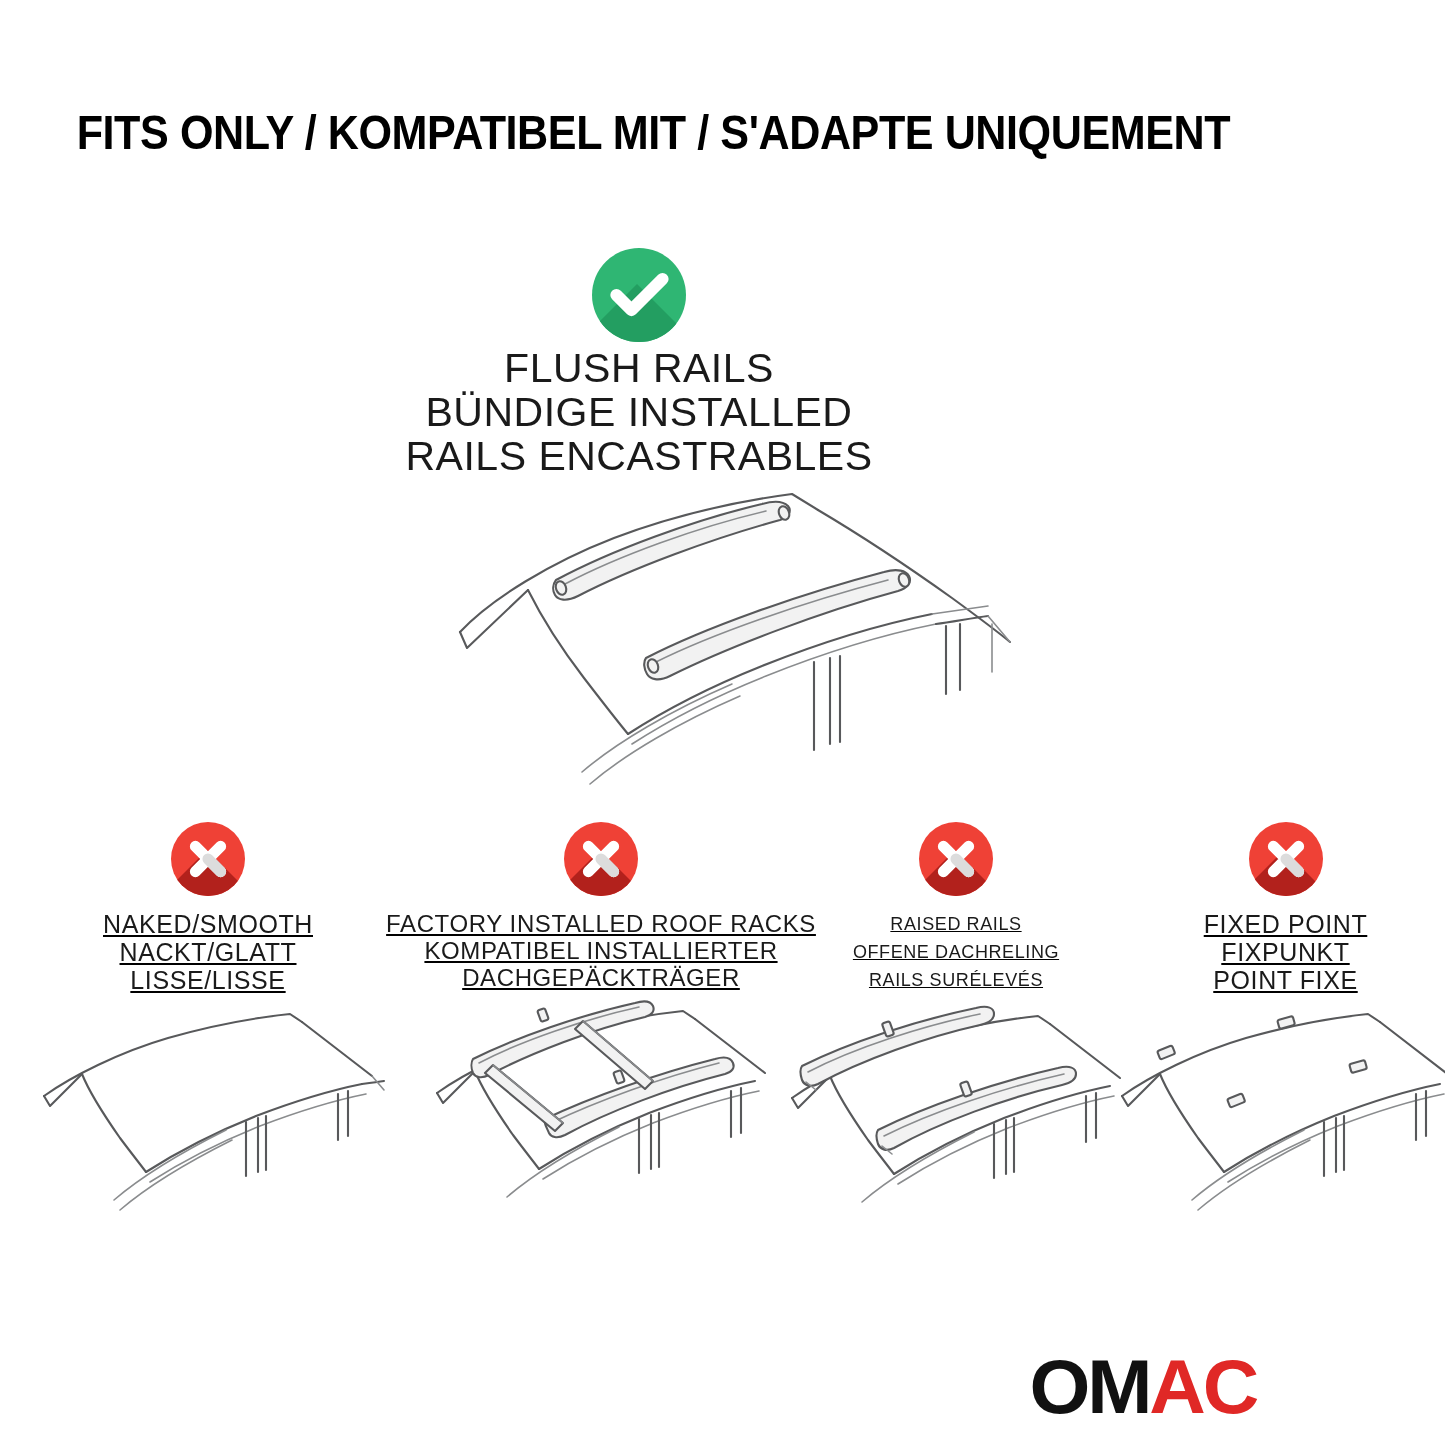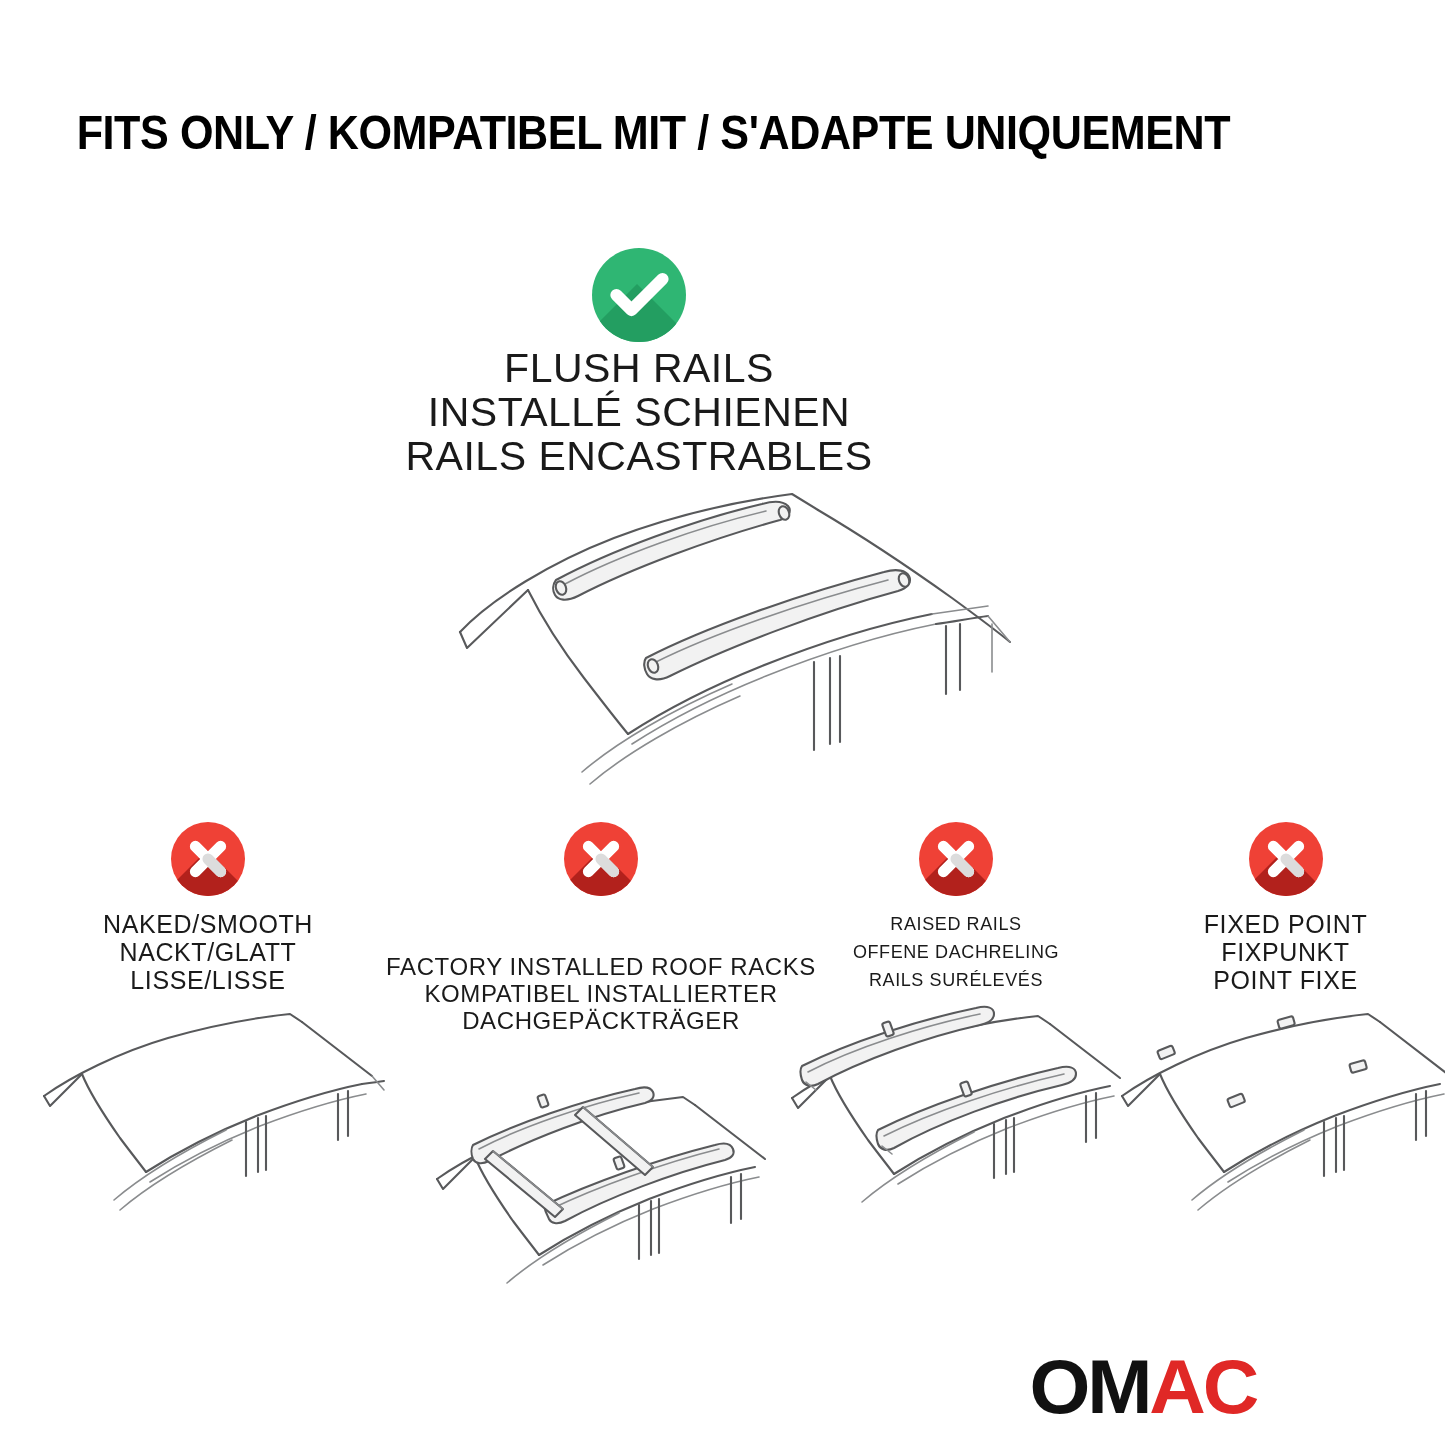--- a/index.html
+++ b/index.html
@@ -73,23 +73,24 @@
   .columns{
     position:absolute;
     left:0;top:822px;
     width:1445px;
     display:flex;
   }
   .col{
     display:flex;
     flex-direction:column;
     align-items:center;
+    text-decoration:underline;
   }
   .col-0{width:416px;}
-  .col-1{width:370px;gap:43px;}
+  .col-1{width:370px;}
   .col-2{width:340px;}
   .col-3{width:319px;}
 
   .col .badge{width:74px;height:74px;}
 
   .col-labels{
     margin-top:14px;
     text-align:center;
     font-family:"Liberation Sans", sans-serif;
     font-size:25px;
@@ -135,21 +136,21 @@
 
   <div class="approved">
     <div class="badge green">
       <div class="shadow"></div>
       <svg viewBox="0 0 100 100">
         <path d="M26 50 L42 66 L75 33" fill="none" stroke="#ffffff" stroke-width="13" stroke-linecap="round" stroke-linejoin="round"></path>
       </svg>
     </div>
     <div class="approved-lines">
       <div>FLUSH RAILS</div>
-      <div>INSTALLÉ SCHIENEN</div>
+      <div>BÜNDIGE INSTALLED</div>
       <div>RAILS ENCASTRABLES</div>
     </div>
   </div>
 
   <div class="hero-drawing">
     <svg viewBox="0 0 600 320" width="600" height="320">
 
       <path class="line" d="M28 160 C60 126 120 90 182 66 C240 44 300 30 360 22 L386 38"></path>
       <path class="line" d="M386 38 C430 64 478 96 520 126 C546 145 566 160 578 170"></path>
       <path class="line" d="M28 160 L35 176 L96 118"></path>

